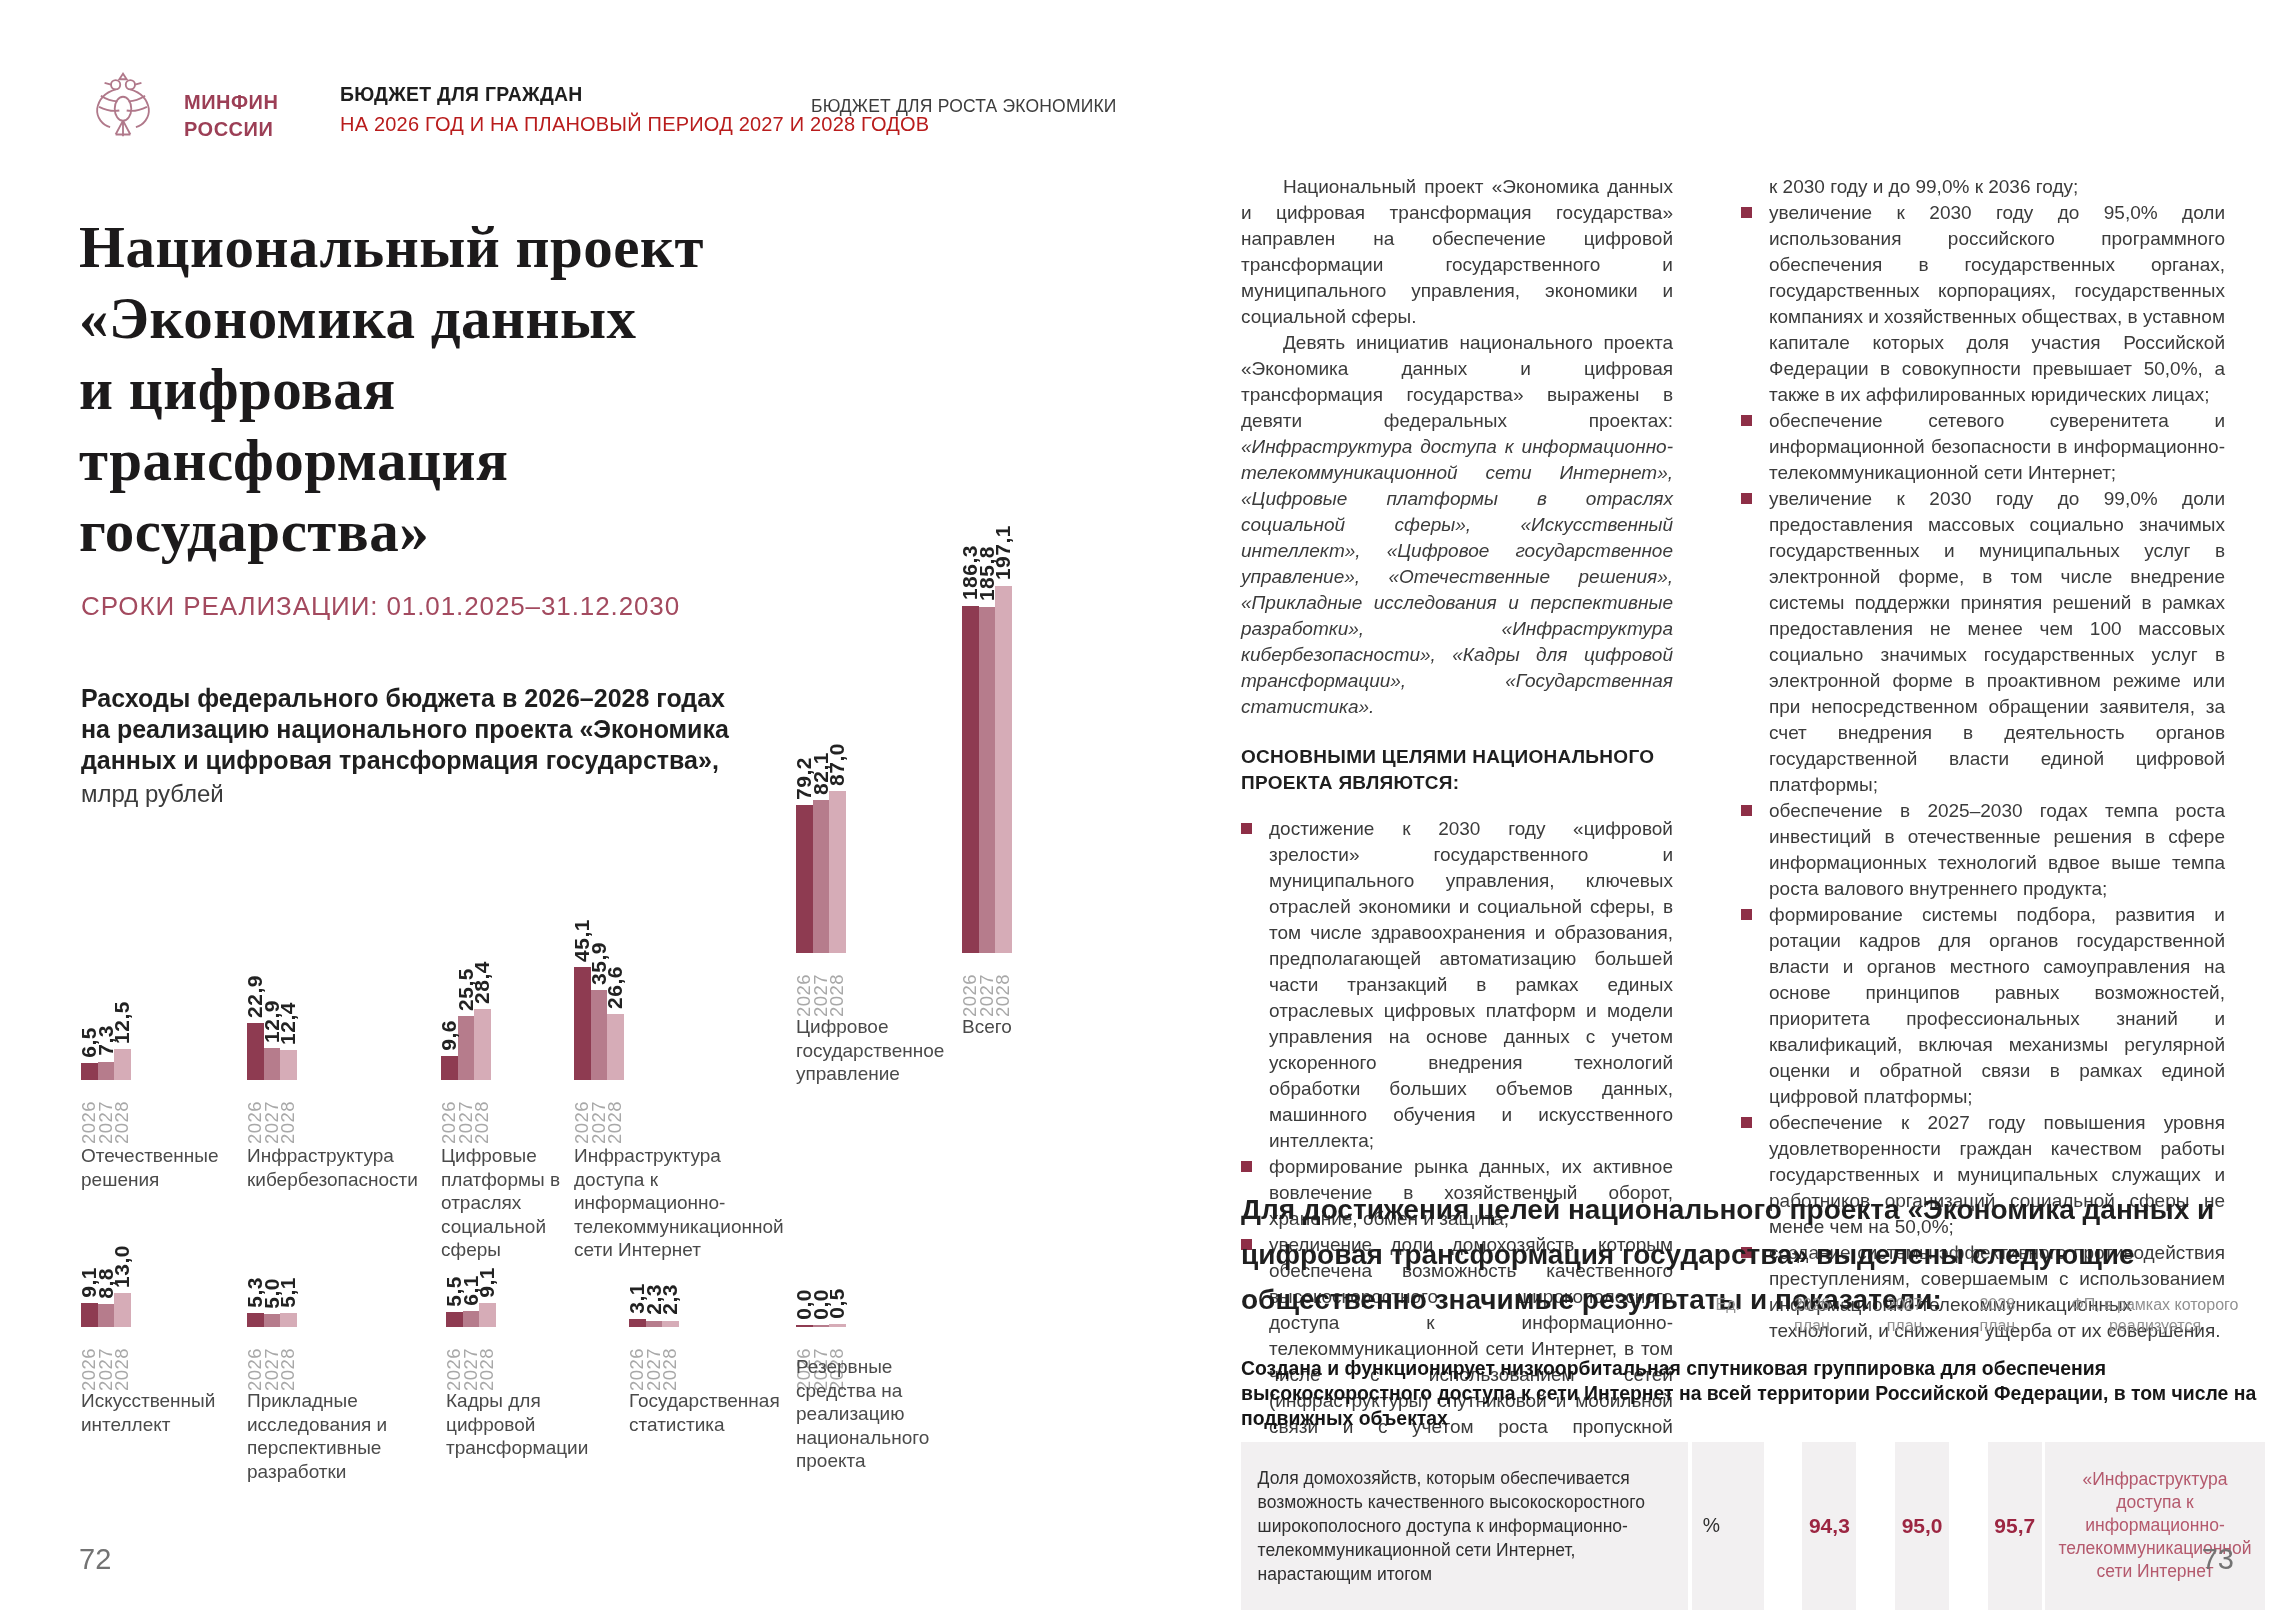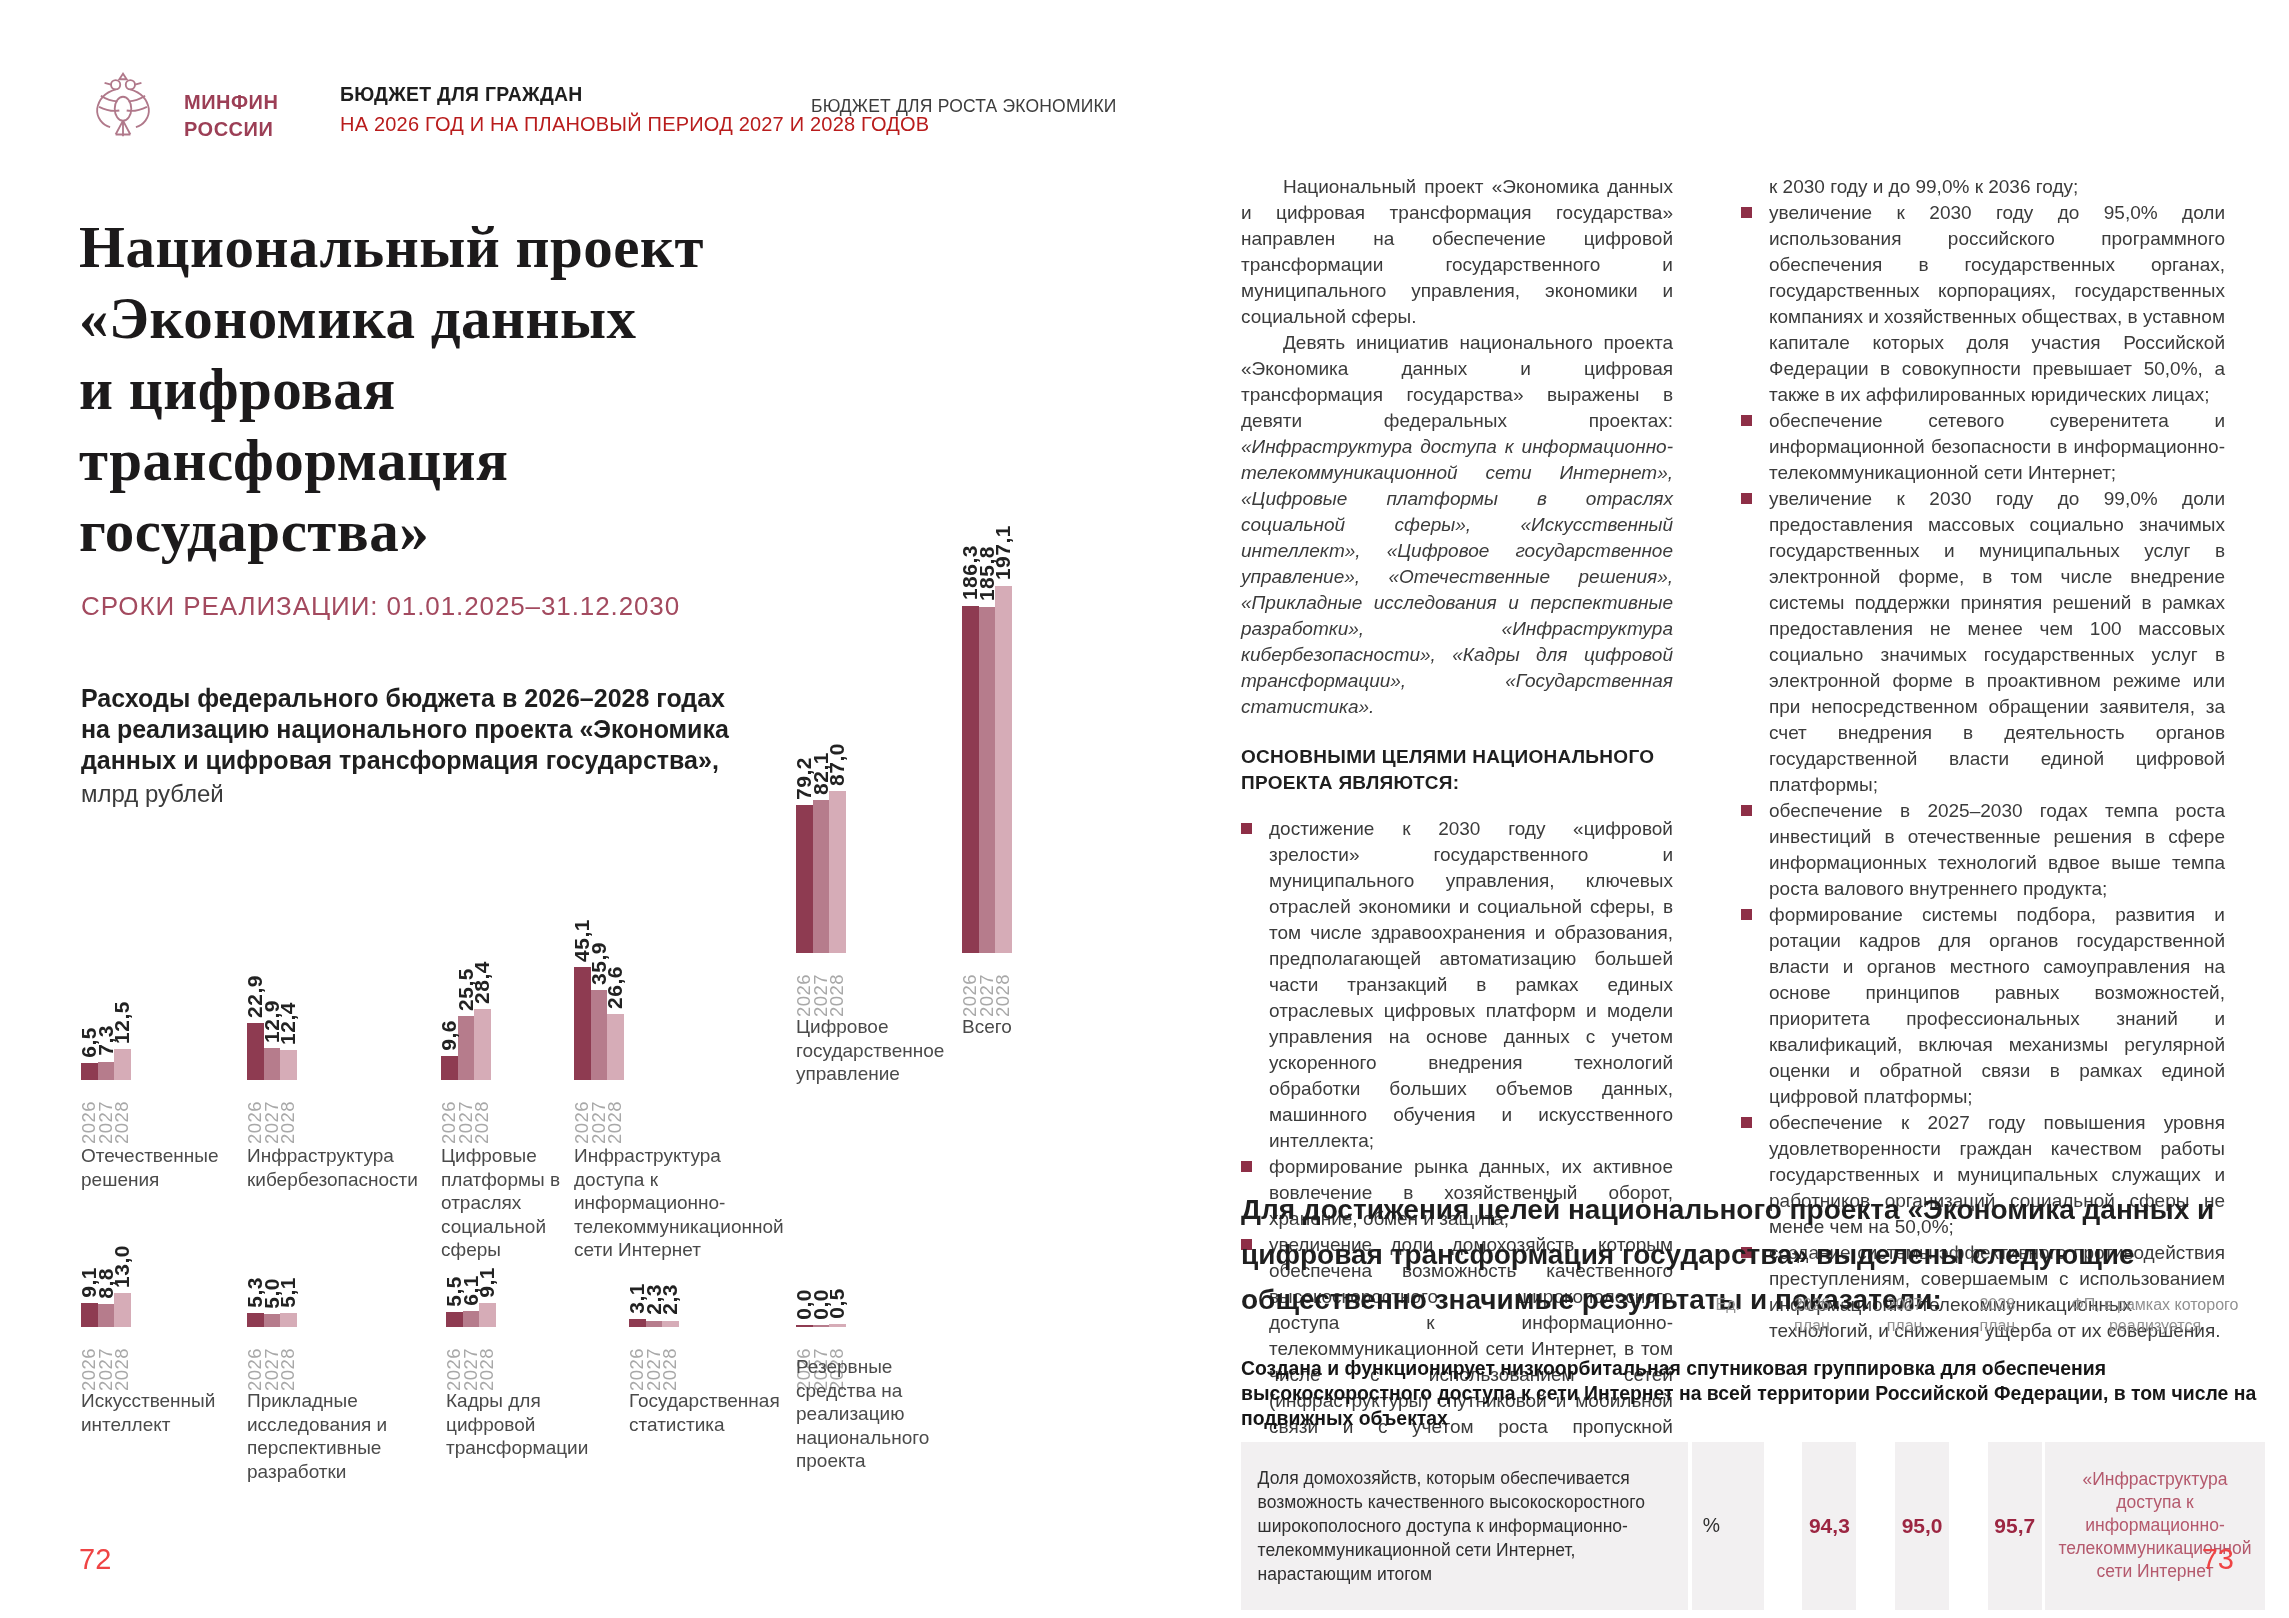--- a/index.html
+++ b/index.html
@@ -28,21 +28,21 @@
   #chart { position:absolute; left:0; top:0; width:1144px; height:1619px; }
   .bars { position:absolute; display:flex; align-items:flex-end; height:448px; }
   .bar-col { flex:0 0 16.6px; width:16.6px; display:flex; flex-direction:column; align-items:center; justify-content:flex-end; height:100%; }
   .vtext { writing-mode:vertical-rl; transform:rotate(180deg); white-space:nowrap; }
   .bar-val { font-size:21px; font-weight:700; color:#222; letter-spacing:0.5px; margin-bottom:5.5px; }
   .bar { width:16.6px; }
   .years { position:absolute; display:flex; height:57px; }
   .bar-year { flex:0 0 16.6px; width:16.6px; display:flex; justify-content:center; font-size:18.5px; color:#a8a8a8; letter-spacing:0.5px; }
   .cat { position:absolute; font-size:19px; line-height:23.5px; color:#4a4a4a; }
 
-  .pagenum { position:absolute; font-size:29px; color:#ef4444; }
+  .pagenum { position:absolute; font-size:29px; color:#737373; }
   #pn-left { left:79px; top:1543px; }
   #pn-right { right:56px; top:1543px; text-align:right; }
 
   
   .col { position:absolute; top:174px; font-size:19px; line-height:26px; text-align:justify; color:#3b3b3b; }
   #col1 { left:1241px; width:432px; }
   #col2 { left:1741px; width:484px; }
   .ind { text-indent:42px; }
   .it { font-style:italic; }
   .subhead { font-weight:700; color:#1f1f1f; margin-top:24px; margin-bottom:20px; text-align:left; letter-spacing:0.3px; }

